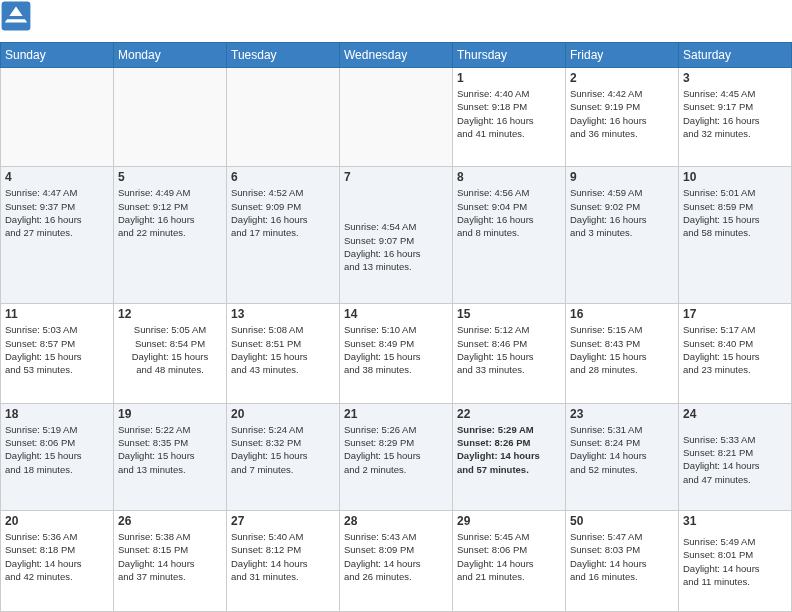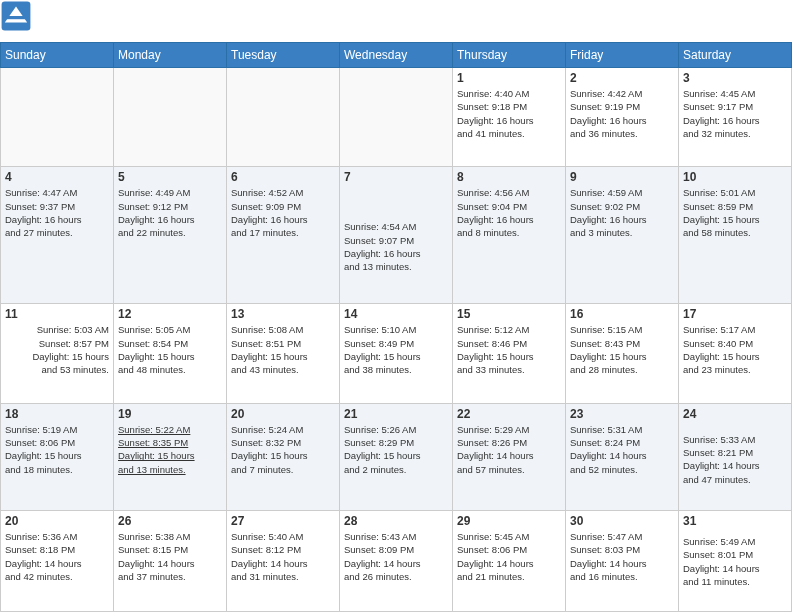--- a/index.html
+++ b/index.html
@@ -202,28 +202,28 @@
             <span class="day-num">10</span>
             <div class="day-info" style="white-space: pre-line;">Sunrise: 5:01 AM
 Sunset: 8:59 PM
 Daylight: 15 hours
 and 58 minutes.</div>
           </td>
         </tr>
         <tr>
           <td>
             <span class="day-num">11</span>
-            <div class="day-info" style="white-space: pre-line; text-align: right;">Sunrise: 5:03 AM
+            <div class="day-info" style="white-space: pre-line;">Sunrise: 5:03 AM
 Sunset: 8:57 PM
 Daylight: 15 hours
 and 53 minutes.</div>
           </td>
           <td>
             <span class="day-num">12</span>
-            <div class="day-info" style="white-space: pre-line;">Sunrise: 5:05 AM
+            <div class="day-info" style="white-space: pre-line; text-align: center;">Sunrise: 5:05 AM
 Sunset: 8:54 PM
 Daylight: 15 hours
 and 48 minutes.</div>
           </td>
           <td>
             <span class="day-num">13</span>
             <div class="day-info" style="white-space: pre-line;">Sunrise: 5:08 AM
 Sunset: 8:51 PM
 Daylight: 15 hours
 and 43 minutes.</div>
@@ -260,42 +260,42 @@
         <tr class="alt-row">
           <td>
             <span class="day-num">18</span>
             <div class="day-info" style="white-space: pre-line;">Sunrise: 5:19 AM
 Sunset: 8:06 PM
 Daylight: 15 hours
 and 18 minutes.</div>
           </td>
           <td>
             <span class="day-num">19</span>
-            <div class="day-info" style="white-space: pre-line; text-decoration: underline;">Sunrise: 5:22 AM
+            <div class="day-info" style="white-space: pre-line;">Sunrise: 5:22 AM
 Sunset: 8:35 PM
 Daylight: 15 hours
 and 13 minutes.</div>
           </td>
           <td>
             <span class="day-num">20</span>
             <div class="day-info" style="white-space: pre-line;">Sunrise: 5:24 AM
 Sunset: 8:32 PM
 Daylight: 15 hours
 and 7 minutes.</div>
           </td>
           <td>
             <span class="day-num">21</span>
             <div class="day-info" style="white-space: pre-line;">Sunrise: 5:26 AM
 Sunset: 8:29 PM
 Daylight: 15 hours
 and 2 minutes.</div>
           </td>
           <td>
             <span class="day-num">22</span>
-            <div class="day-info" style="white-space: pre-line;">Sunrise: 5:29 AM
+            <div class="day-info" style="white-space: pre-line; font-weight: bold;">Sunrise: 5:29 AM
 Sunset: 8:26 PM
 Daylight: 14 hours
 and 57 minutes.</div>
           </td>
           <td>
             <span class="day-num">23</span>
             <div class="day-info" style="white-space: pre-line;">Sunrise: 5:31 AM
 Sunset: 8:24 PM
 Daylight: 14 hours
 and 52 minutes.</div>
@@ -338,21 +338,21 @@
 and 26 minutes.</div>
           </td>
           <td>
             <span class="day-num">29</span>
             <div class="day-info" style="white-space: pre-line;">Sunrise: 5:45 AM
 Sunset: 8:06 PM
 Daylight: 14 hours
 and 21 minutes.</div>
           </td>
           <td>
-            <span class="day-num">30</span>
+            <span class="day-num">50</span>
             <div class="day-info" style="white-space: pre-line;">Sunrise: 5:47 AM
 Sunset: 8:03 PM
 Daylight: 14 hours
 and 16 minutes.</div>
           </td>
           <td>
             <span class="day-num">31</span>
             <div class="day-info" style="white-space: pre-line; margin-top: 7px;">Sunrise: 5:49 AM
 Sunset: 8:01 PM
 Daylight: 14 hours

